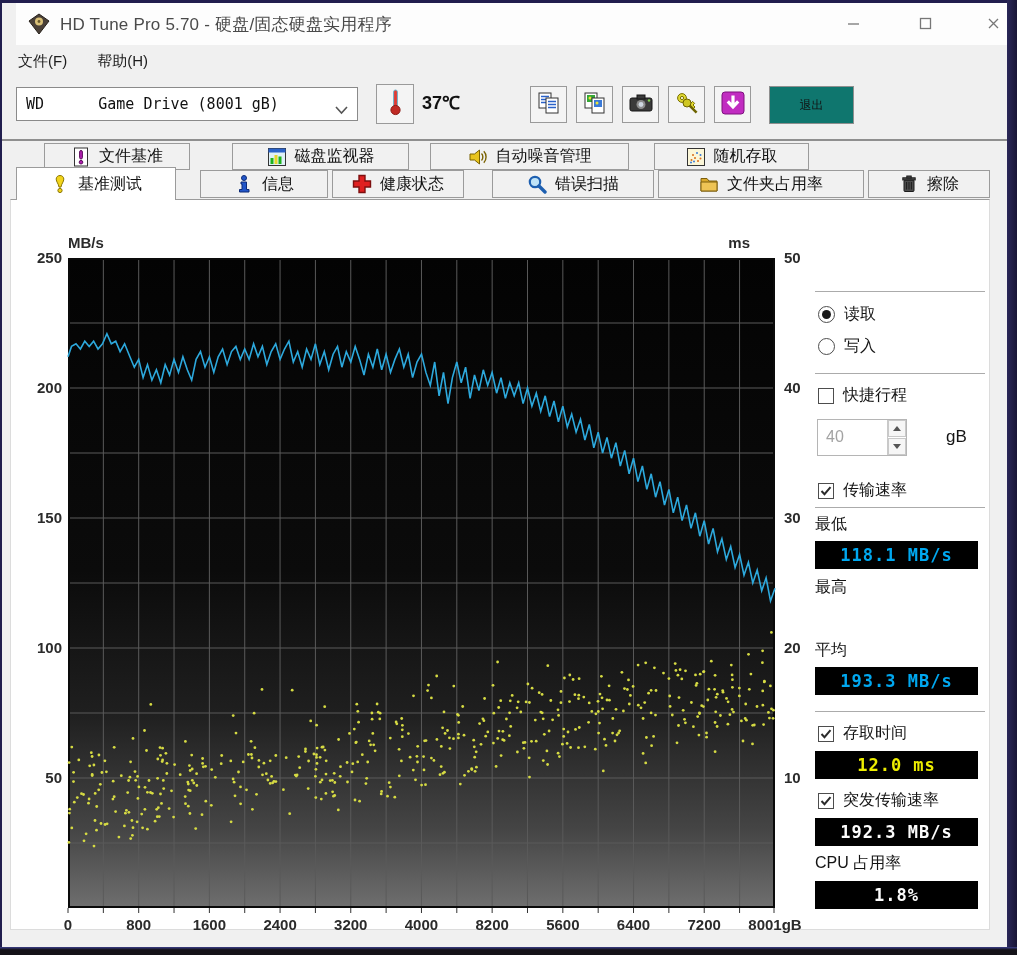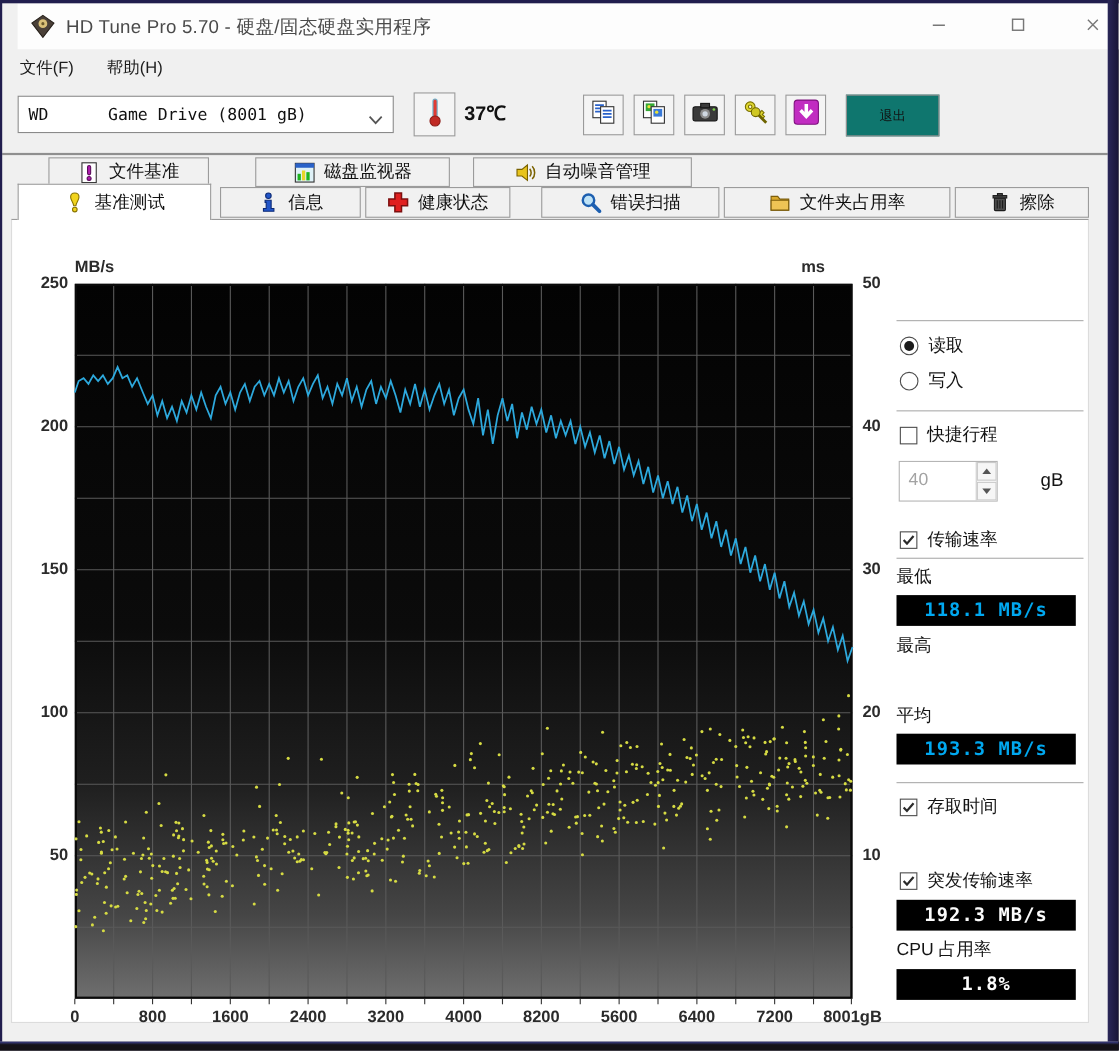--- a/index.html
+++ b/index.html
@@ -218,21 +218,42 @@
         </div>
         <div class="tab tab-row1" style="left: 428px; width: 199px;">
           <span class="tab-icon">
             <svg viewBox="0 0 20 20">
               <polygon points="2,7 6.5,7 11.5,3 11.5,17 6.5,13 2,13" fill="#e8c41e" stroke="#7a6200"></polygon>
               <path d="M13.5 6.5c1.8 1.8 1.8 5.2 0 7M15.8 4.2c3 3 3 8.6 0 11.6" stroke="#7a6200" fill="none" stroke-width="1.4"></path>
             </svg>
           </span>
           <span class="tab-label">自动噪音管理</span>
         </div>
-        <div class="tab tab-row2 active" style="left: 14px; width: 176px;">
+        <div class="tab tab-row1" style="left: 652px; width: 155px;">
+          <span class="tab-icon">
+            <svg viewBox="0 0 20 20">
+              <rect x="1.5" y="1.5" width="17" height="17" fill="#fbf6d8" stroke="#333"></rect>
+              <g fill="#d86a1a">
+                <circle cx="5.5" cy="13" r="1"></circle>
+                <circle cx="9" cy="11" r="1"></circle>
+                <circle cx="12" cy="14" r="1"></circle>
+                <circle cx="7" cy="8" r="1"></circle>
+                <circle cx="14.5" cy="11.5" r="1"></circle>
+              </g>
+              <g fill="#3a7ad8">
+                <circle cx="11" cy="6" r="1"></circle>
+                <circle cx="14.5" cy="8" r="1"></circle>
+                <circle cx="5" cy="15.5" r="1"></circle>
+                <circle cx="8" cy="14.5" r="1"></circle>
+              </g>
+            </svg>
+          </span>
+          <span class="tab-label">随机存取</span>
+        </div>
+        <div class="tab tab-row2 active" style="left: 14px; width: 160px;">
           <span class="tab-icon">
             <svg viewBox="0 0 20 20">
               <path d="M10 1.5c2.3 0 3.8 1.6 3.8 3.6 0 2.8-2.4 4.6-2.8 8H9C8.6 9.7 6.2 7.9 6.2 5.1c0-2 1.5-3.6 3.8-3.6z" fill="#f2d41c" stroke="#8a7500"></path>
               <circle cx="10" cy="16.5" r="2.1" fill="#f2d41c" stroke="#8a7500"></circle>
             </svg>
           </span>
           <span class="tab-label">基准测试</span>
         </div>
         <div class="tab tab-row2" style="left: 198px; width: 128px;">
           <span class="tab-icon">
@@ -930,20 +951,21 @@
     <div class="divider" style="top:711px"></div>
 
     <div class="opt-row" style="top:723px">
       <span class="chk checked">
           <svg viewBox="0 0 12 10">
             <path d="M1.5 5l3 3.2L10.5 1.2" stroke="#2b2b2b" stroke-width="2" fill="none"></path>
           </svg>
         </span>
       <span>存取时间</span>
     </div>
+    <div class="lcd lcd-yellow" style="top:751px">12.0 ms</div>
 
     <div class="opt-row" style="top:790px">
       <span class="chk checked">
           <svg viewBox="0 0 12 10">
             <path d="M1.5 5l3 3.2L10.5 1.2" stroke="#2b2b2b" stroke-width="2" fill="none"></path>
           </svg>
         </span>
       <span>突发传输速率</span>
     </div>
     <div class="lcd lcd-white" style="top:818px">192.3 MB/s</div>

